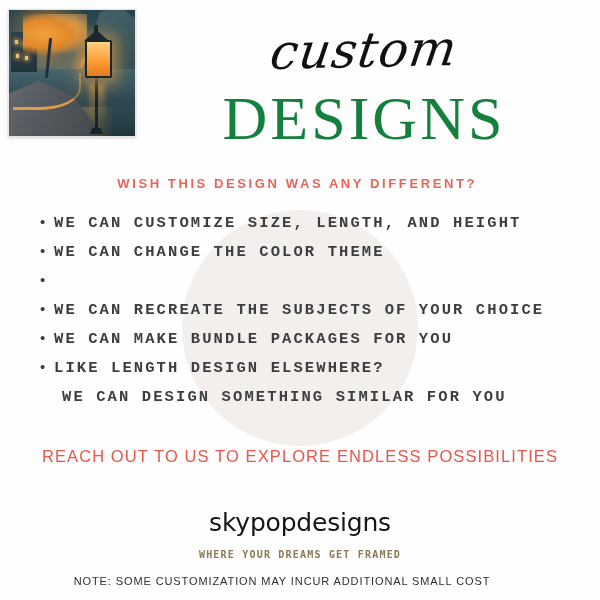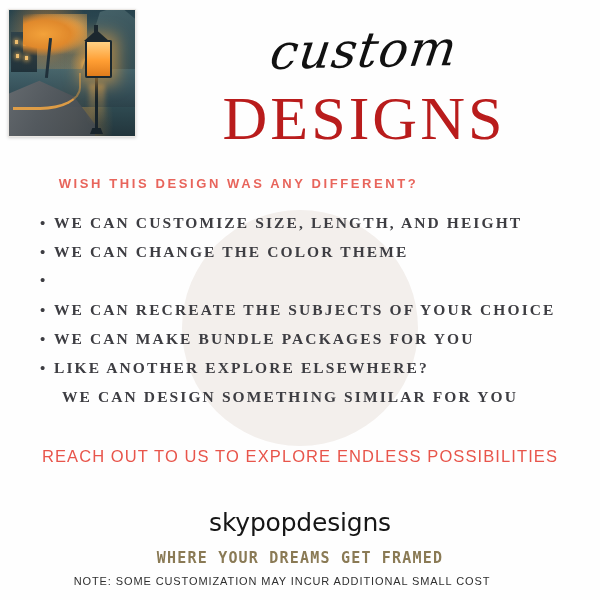--- a/index.html
+++ b/index.html
@@ -186,31 +186,31 @@
     letter-spacing: 1px;
     transform: skewX(-9deg) rotate(-1.2deg);
     margin-top: 10px;
   }
   #designs-title {
     font-family: "Liberation Serif", "DejaVu Serif", serif;
     font-weight: 400;
     font-size: 62px;
     line-height: 1;
     letter-spacing: 3px;
-    color: #b91c1c;
+    color: #15803d;
     margin-top: 12px;
   }
 
   
   #subheadline {
     position: absolute;
     left: 0;
     top: 176px;
     width: 477px;
-    text-align: center;
+    text-align: right;
     z-index: 2;
     font-family: "Liberation Sans", sans-serif;
     font-size: 13px;
     font-weight: 700;
     letter-spacing: 2.6px;
     color: #e8655c;
   }
 
   
   #benefits {
@@ -229,21 +229,21 @@
     height: 29px;
   }
   .benefit-dot {
     width: 14px;
     flex: 0 0 14px;
     font-size: 15px;
     line-height: 1;
     color: #3d3d42;
   }
   .benefit-text {
-    font-family: Liberation Serif, serif;
+    font-family: Liberation Mono, monospace;
     font-weight: 700;
     font-size: 15.5px;
     letter-spacing: 2.1px;
     color: #3d3d42;
     white-space: nowrap;
   }
   .benefit-row.continuation .benefit-dot { visibility: hidden; }
   .benefit-row.continuation { padding-left: 8px; }
 
   
@@ -276,21 +276,21 @@
     color: #161616;
   }
   #brand-tagline {
     position: absolute;
     left: 0;
     top: 549px;
     width: 600px;
     text-align: center;
     z-index: 2;
     font-family: "DejaVu Sans Mono", "Liberation Mono", monospace;
-    font-size: 15px;
+    font-size: 10px;
     font-weight: 700;
     letter-spacing: 1.2px;
     color: #8a7a55;
   }
   #footnote {
     position: absolute;
     left: 0;
     top: 575px;
     width: 564px;
     text-align: center;
@@ -353,21 +353,21 @@
     <li class="benefit-row">
       <span class="benefit-dot">•</span>
       <span class="benefit-text">WE CAN RECREATE THE SUBJECTS OF YOUR CHOICE</span>
     </li>
     <li class="benefit-row">
       <span class="benefit-dot">•</span>
       <span class="benefit-text">WE CAN MAKE BUNDLE PACKAGES FOR YOU</span>
     </li>
     <li class="benefit-row">
       <span class="benefit-dot">•</span>
-      <span class="benefit-text">LIKE ANOTHER EXPLORE ELSEWHERE?</span>
+      <span class="benefit-text">LIKE LENGTH DESIGN ELSEWHERE?</span>
     </li>
     <li class="benefit-row continuation">
       <span class="benefit-dot"></span>
       <span class="benefit-text">WE CAN DESIGN SOMETHING SIMILAR FOR YOU</span>
     </li>
   </ul>
 
   <div id="cta">REACH OUT TO US TO EXPLORE ENDLESS POSSIBILITIES</div>
 
   <div id="brand-name">skypopdesigns</div>

